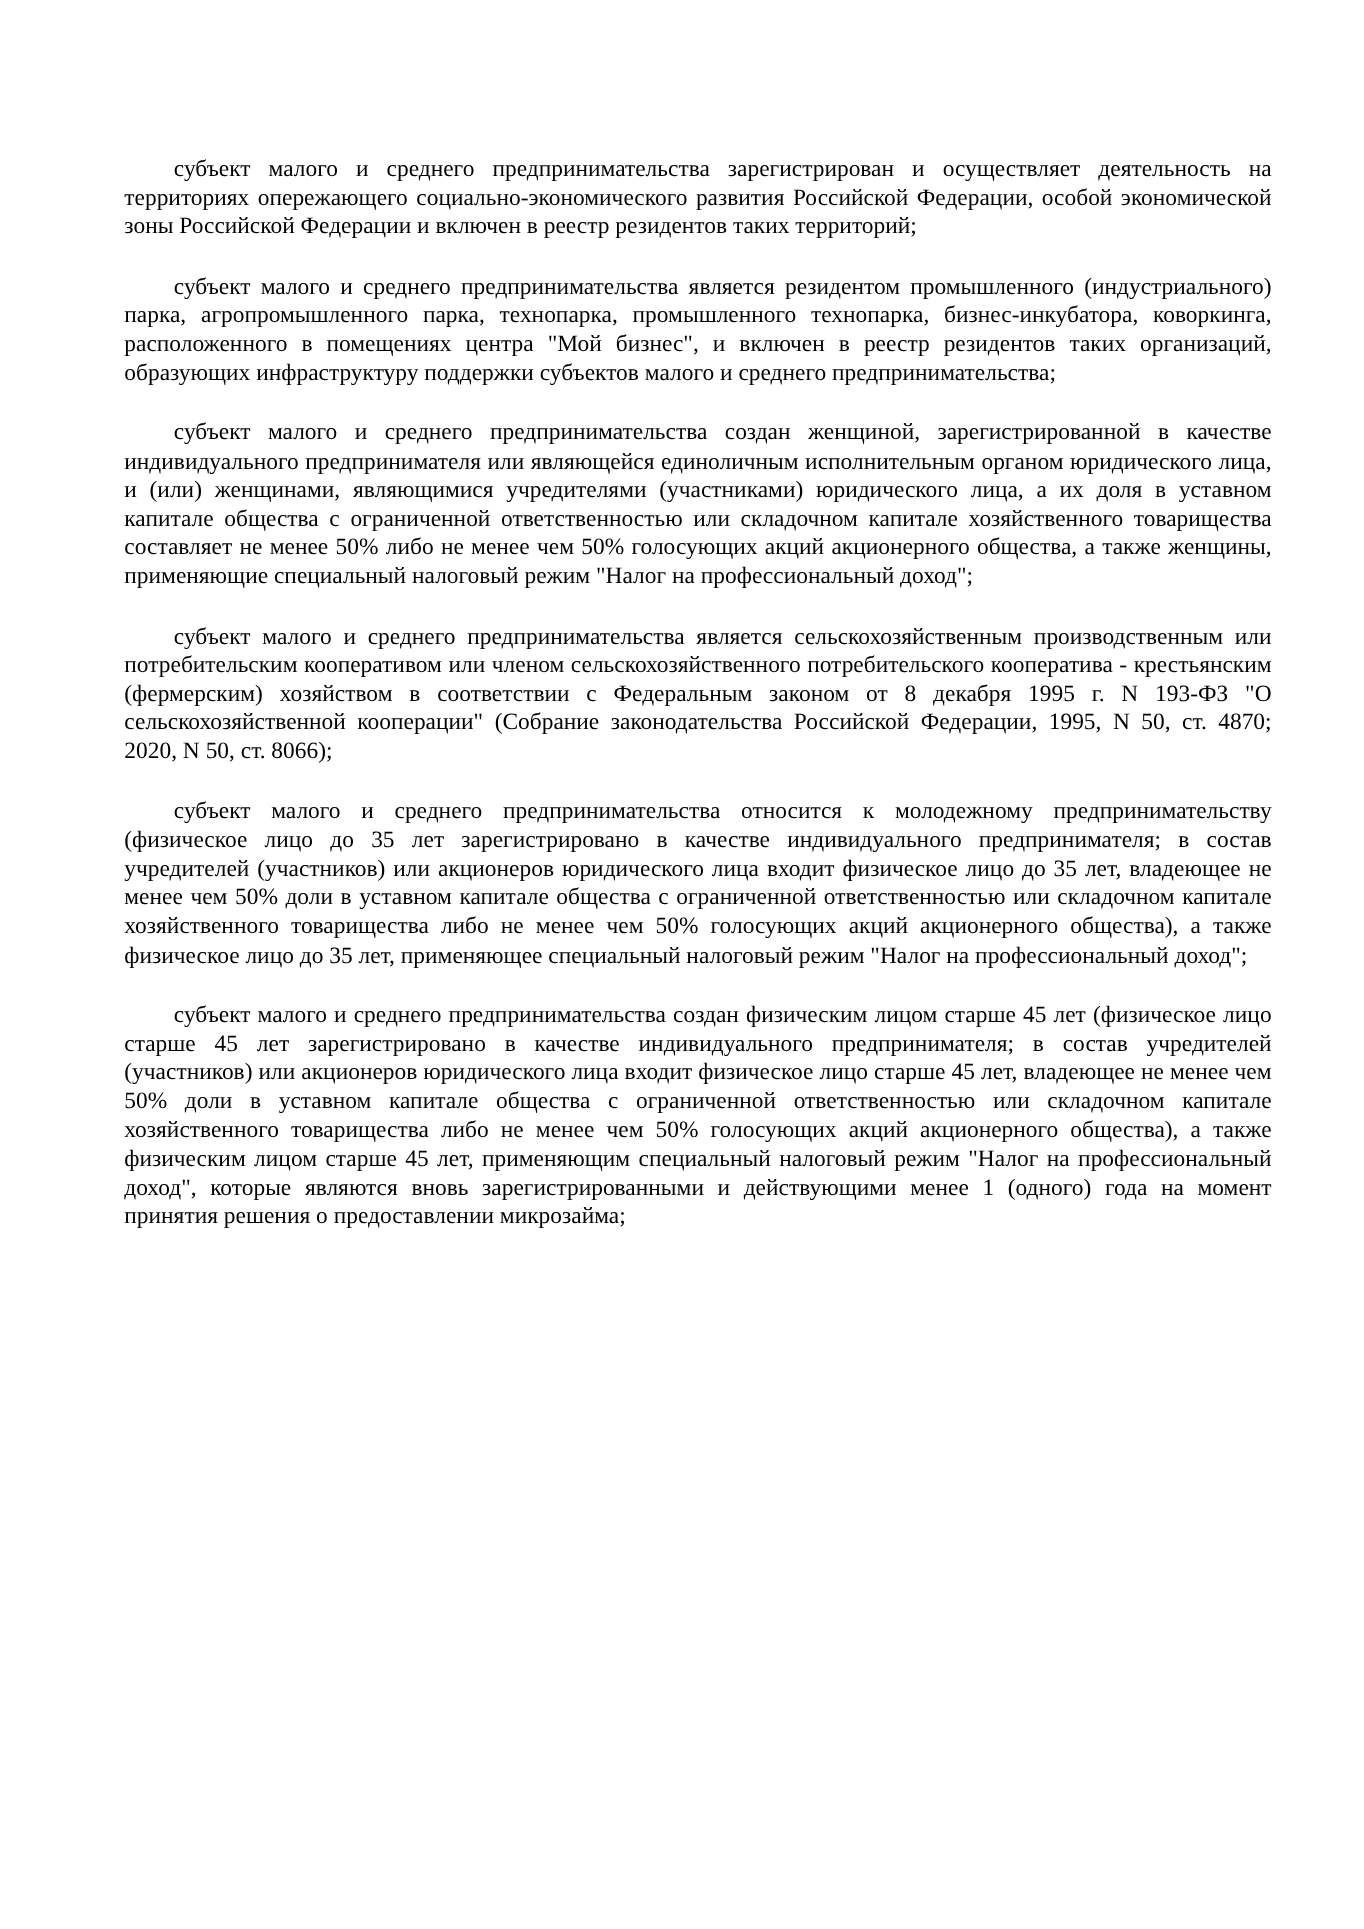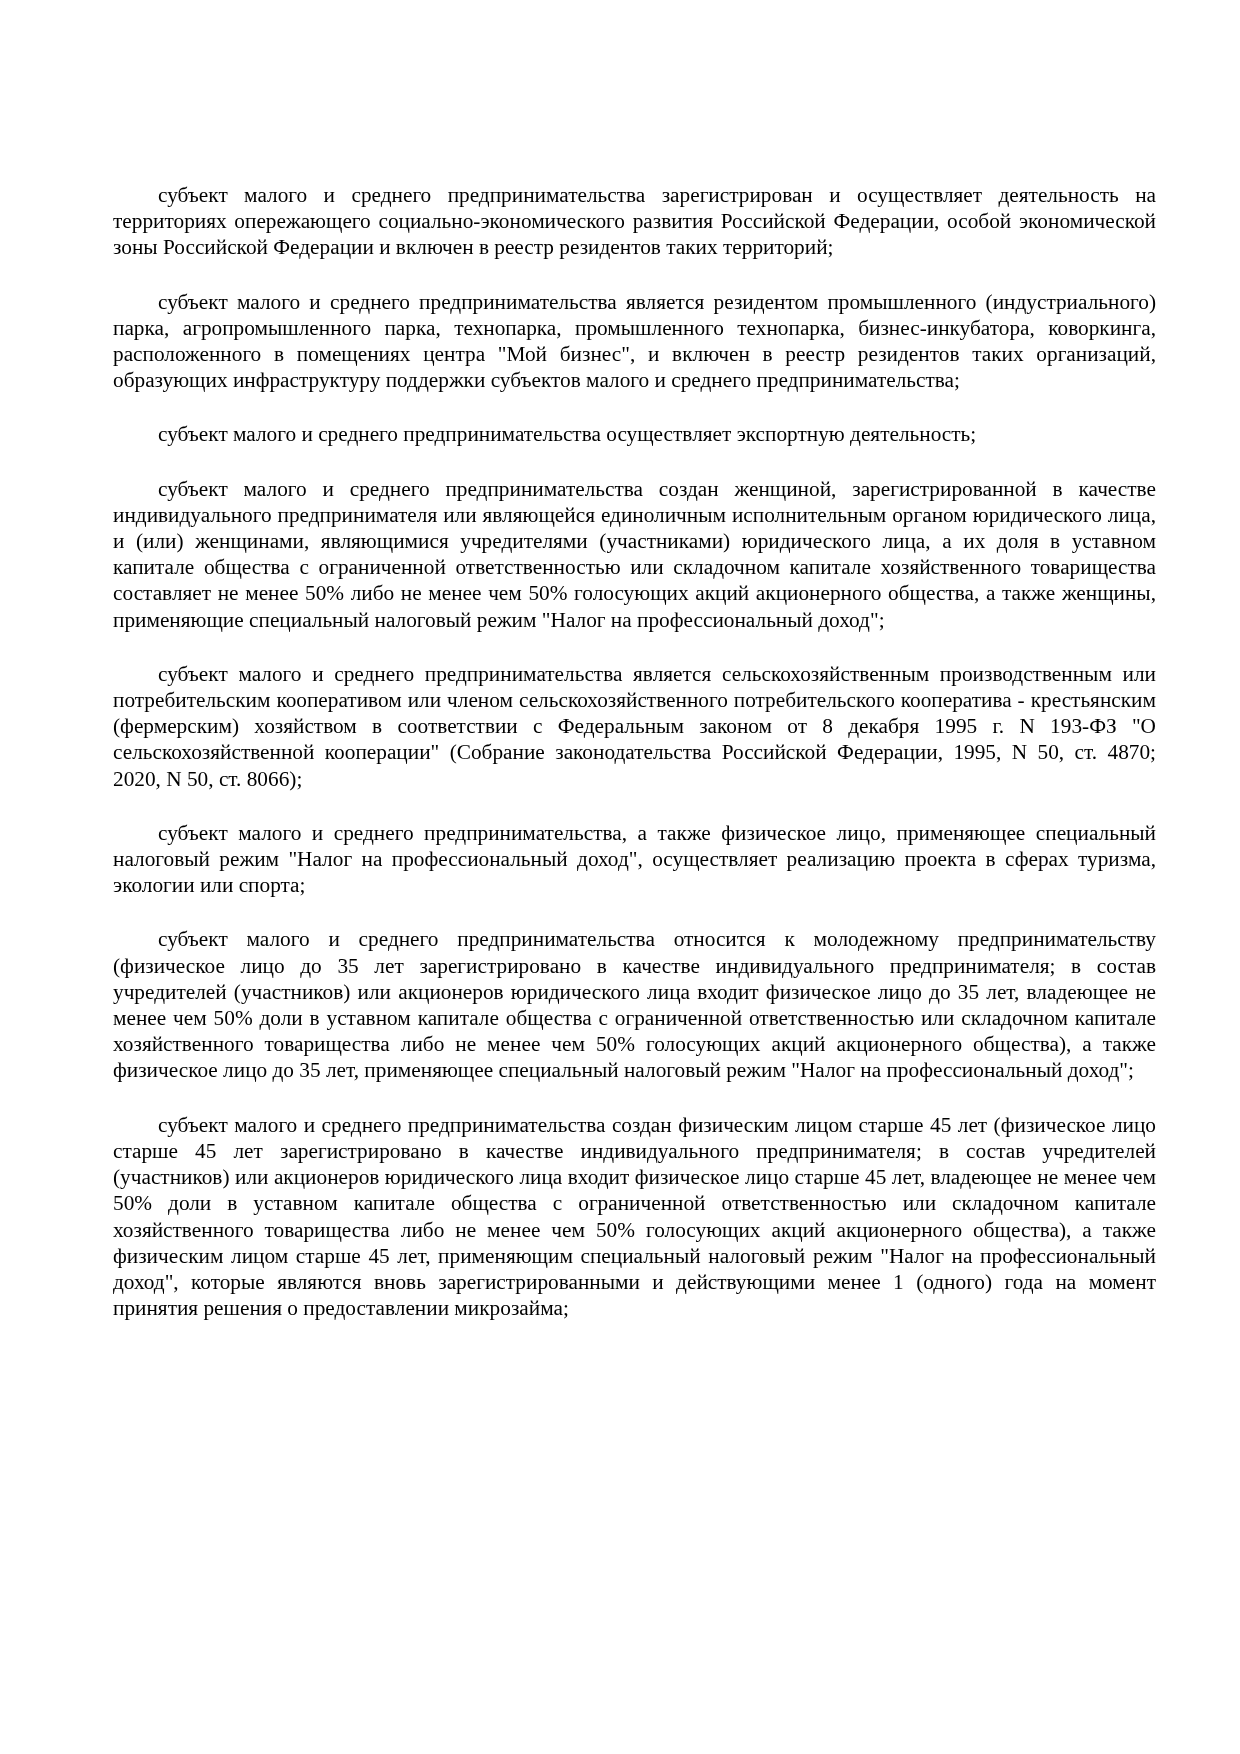--- a/index.html
+++ b/index.html
@@ -15,37 +15,34 @@
   }
   .page {
     position: absolute;
     left: 113px;
     top: 140px;
     width: 1043px;
     font-family: "Liberation Serif", "DejaVu Serif", serif;
     font-size: 21.3px;
     line-height: 26.2px;
     color: #000000;
-    margin-top: 42px;
   }
   .para {
     margin: 0 0 28px 0;
     text-indent: 45px;
     text-align: justify;
     text-align-last: left;
   }
   .para.last {
     text-align-last: justify;
   }
 </style>
 </head>
 <body>
 
 <div class="page">
   <p class="para">субъект малого и среднего предпринимательства зарегистрирован и осуществляет деятельность на территориях опережающего социально-экономического развития Российской Федерации, особой экономической зоны Российской Федерации и включен в реестр резидентов таких территорий;</p>
   <p class="para">субъект малого и среднего предпринимательства является резидентом промышленного (индустриального) парка, агропромышленного парка, технопарка, промышленного технопарка, бизнес-инкубатора, коворкинга, расположенного в помещениях центра "Мой бизнес", и включен в реестр резидентов таких организаций, образующих инфраструктуру поддержки субъектов малого и среднего предпринимательства;</p>
-  <p class="para">субъект малого и среднего предпринимательства осуществляет экспортную деятельность;</p>
   <p class="para">субъект малого и среднего предпринимательства создан женщиной, зарегистрированной в качестве индивидуального предпринимателя или являющейся единоличным исполнительным органом юридического лица, и (или) женщинами, являющимися учредителями (участниками) юридического лица, а их доля в уставном капитале общества с ограниченной ответственностью или складочном капитале хозяйственного товарищества составляет не менее 50% либо не менее чем 50% голосующих акций акционерного общества, а также женщины, применяющие специальный налоговый режим "Налог на профессиональный доход";</p>
   <p class="para">субъект малого и среднего предпринимательства является сельскохозяйственным производственным или потребительским кооперативом или членом сельскохозяйственного потребительского кооператива - крестьянским (фермерским) хозяйством в соответствии с Федеральным законом от 8 декабря 1995 г. N 193-ФЗ "О сельскохозяйственной кооперации" (Собрание законодательства Российской Федерации, 1995, N 50, ст. 4870; 2020, N 50, ст. 8066);</p>
-  <p class="para">субъект малого и среднего предпринимательства, а также физическое лицо, применяющее специальный налоговый режим "Налог на профессиональный доход", осуществляет реализацию проекта в сферах туризма, экологии или спорта;</p>
   <p class="para">субъект малого и среднего предпринимательства относится к молодежному предпринимательству (физическое лицо до 35 лет зарегистрировано в качестве индивидуального предпринимателя; в состав учредителей (участников) или акционеров юридического лица входит физическое лицо до 35 лет, владеющее не менее чем 50% доли в уставном капитале общества с ограниченной ответственностью или складочном капитале хозяйственного товарищества либо не менее чем 50% голосующих акций акционерного общества), а также физическое лицо до 35 лет, применяющее специальный налоговый режим "Налог на профессиональный доход";</p>
   <p class="para">субъект малого и среднего предпринимательства создан физическим лицом старше 45 лет (физическое лицо старше 45 лет зарегистрировано в качестве индивидуального предпринимателя; в состав учредителей (участников) или акционеров юридического лица входит физическое лицо старше 45 лет, владеющее не менее чем 50% доли в уставном капитале общества с ограниченной ответственностью или складочном капитале хозяйственного товарищества либо не менее чем 50% голосующих акций акционерного общества), а также физическим лицом старше 45 лет, применяющим специальный налоговый режим "Налог на профессиональный доход", которые являются вновь зарегистрированными и действующими менее 1 (одного) года на момент принятия решения о предоставлении микрозайма;</p>
 </div>
 
 </body></html>

